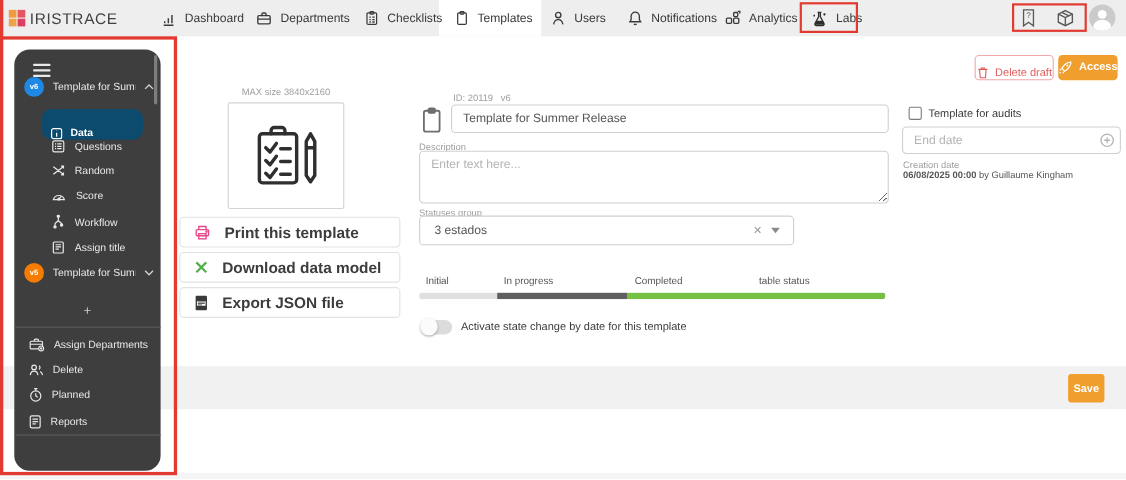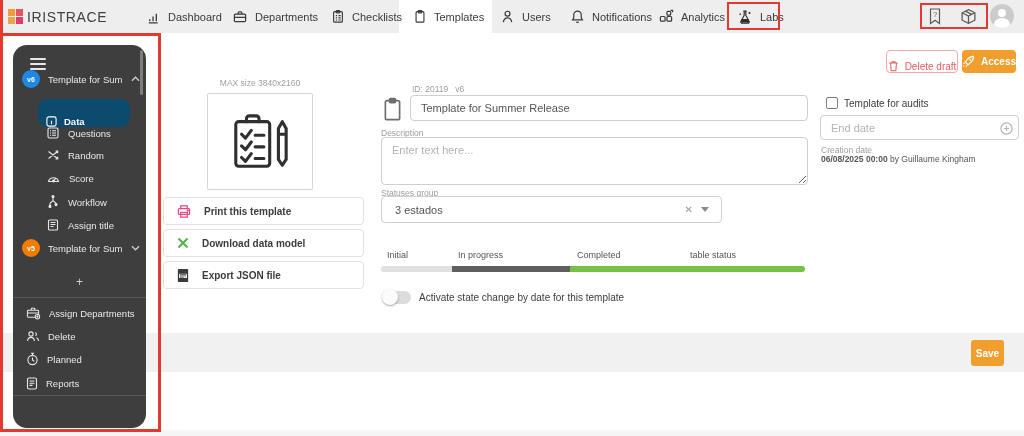--- a/index.html
+++ b/index.html
@@ -39,21 +39,21 @@
   .sb-item .lbl { font-size:9.5px; white-space:nowrap; }
   .sb-tool { position:absolute; left:13px; display:flex; align-items:center; gap:8px; height:16px; cursor:pointer; }
   .sb-tool .lbl { font-size:9.5px; white-space:nowrap; }
   .sb-plus { position:absolute; left:0; top:230px; width:133px; text-align:center; font-size:12px; color:#cfcfcf; cursor:pointer; }
   .sb-div { position:absolute; left:0; width:133px; height:1px; background:#5a5a5a; }
 
   
   .cap { color:#9e9e9e; font-size:8.5px; }
   .imgbox { position:absolute; left:207px; top:93px; width:106px; height:97px; background:#fff; border:1px solid #d4d4d4; border-radius:2px; display:flex; align-items:center; justify-content:center; cursor:pointer; }
   .side-btn { position:absolute; left:163px; width:201px; height:28px; background:#fff; border:1px solid #e2e2e2; border-radius:4px; display:flex; align-items:center; gap:12px; padding-left:12px; cursor:pointer; }
-  .side-btn .lbl { font-size:10px; font-weight:bold; color:#3c3c3c; }
+  .side-btn .lbl { font-size:14px; font-weight:bold; color:#3c3c3c; }
   .fld-label { position:absolute; font-size:8.5px; color:#9e9e9e; }
   .inp { border:1px solid #cfcfcf; border-radius:4px; background:#fff; font-family:"Liberation Sans",sans-serif; font-size:11px; color:#555; padding:0 10px; outline:none; }
   .inp::placeholder { color:#b3b3b3; }
   textarea.inp { padding:6px 10px; resize:vertical; }
   .select { position:absolute; left:381px; top:196px; width:341px; height:27px; border:1px solid #cfcfcf; border-radius:4px; background:#fff; display:flex; align-items:center; cursor:pointer; }
   .select .val { font-size:11px; color:#555; padding-left:13px; flex:1; }
   .select .x { font-size:10px; color:#999; padding:0 8px; cursor:pointer; }
   .select .caret { width:0; height:0; border-left:4px solid transparent; border-right:4px solid transparent; border-top:5px solid #8a8a8a; margin-right:12px; cursor:pointer; }
   .st-label { position:absolute; top:250px; font-size:9px; color:#555; }
   .st-bar { position:absolute; left:381px; top:266px; width:424px; height:6px; border-radius:3px; overflow:hidden; display:flex; }

